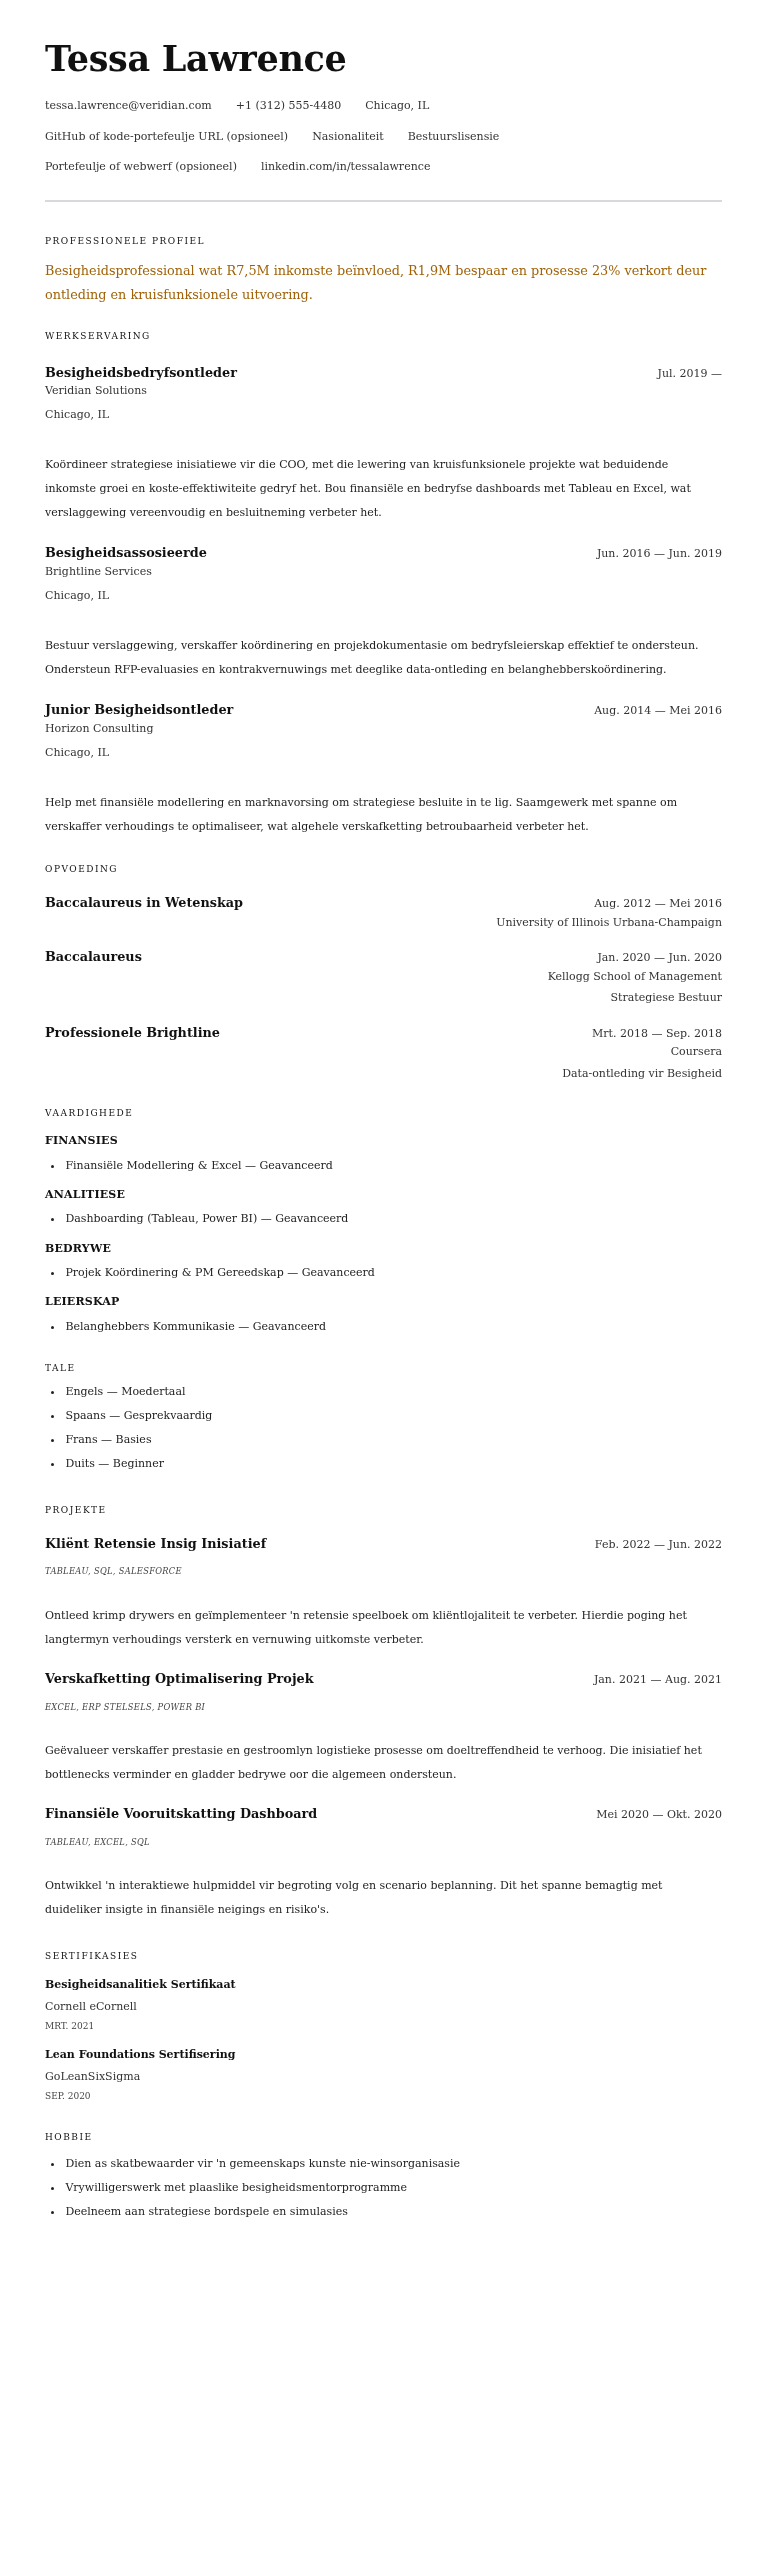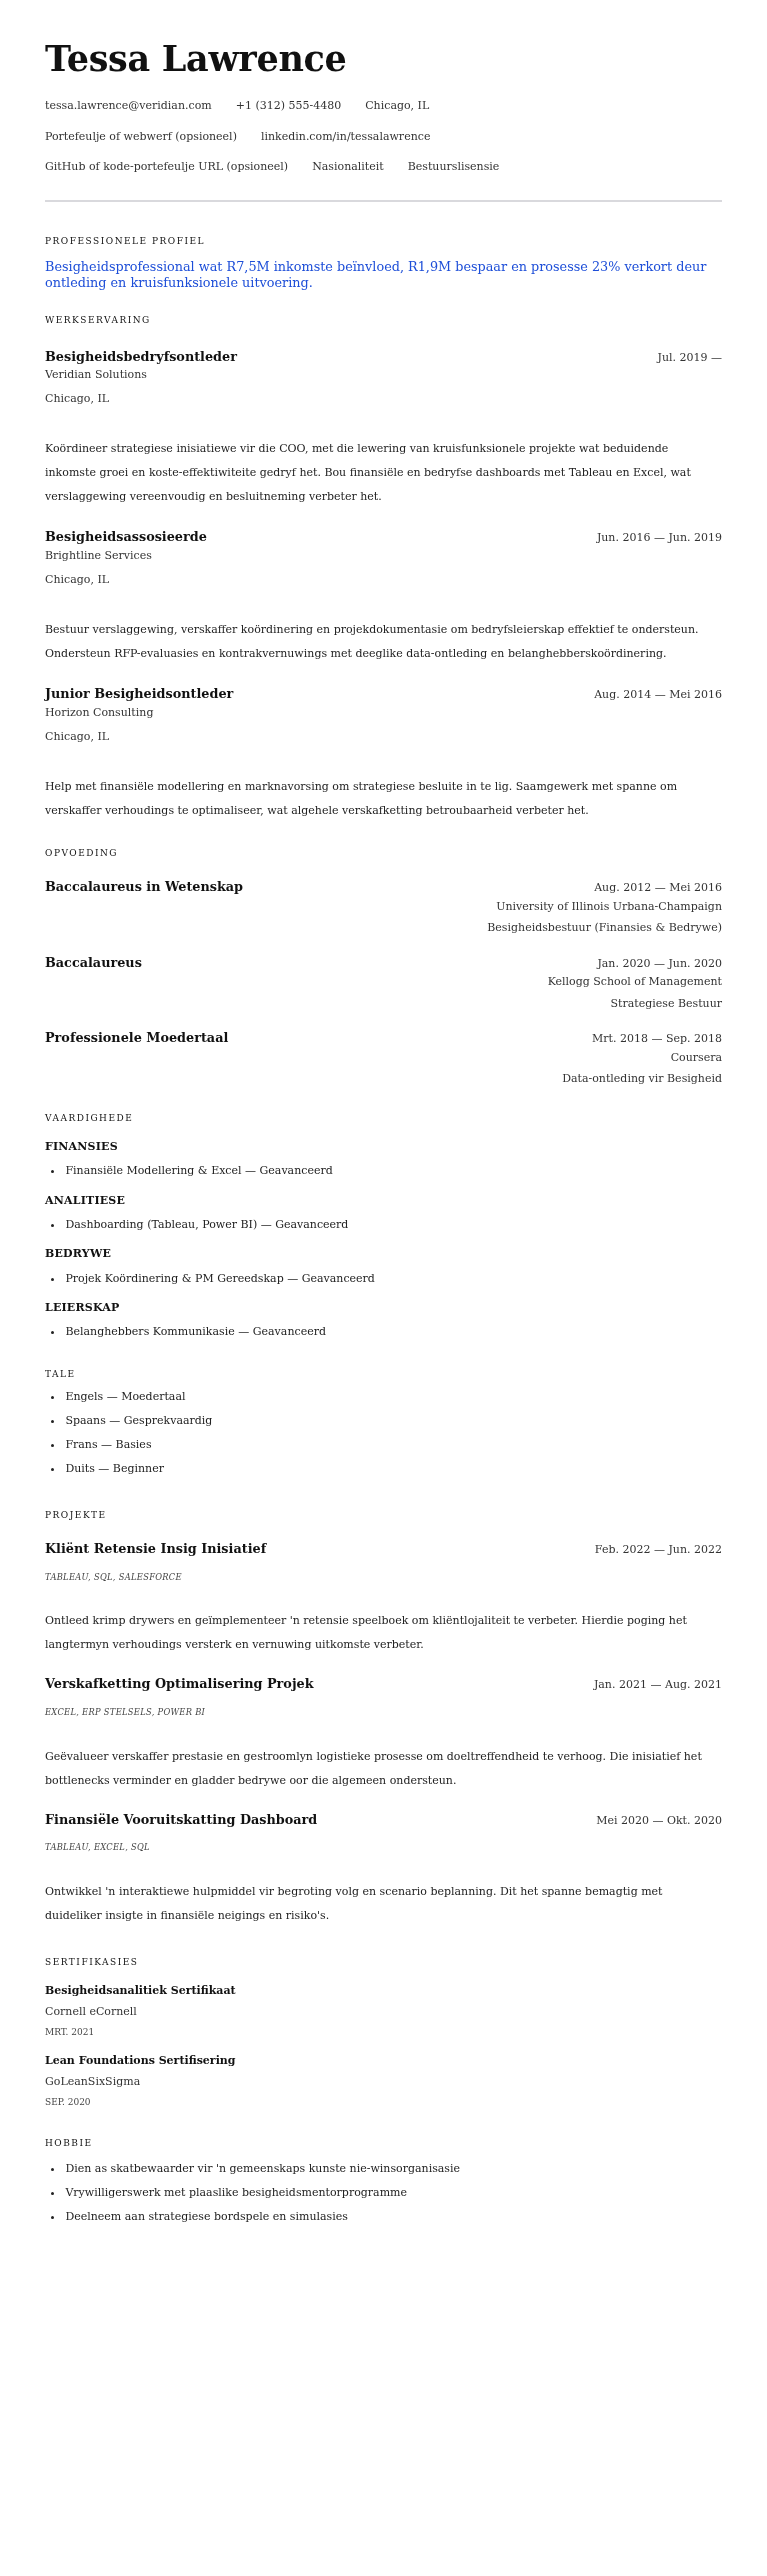--- a/index.html
+++ b/index.html
@@ -17,21 +17,21 @@
   .contact-row { font-size: 11px; color: #333; line-height: 15.3px; margin-top: 15.3px; }
   .contact-row.first { margin-top: 19px; }
   .contact-row span { margin-right: 20.5px; }
   .divider { height: 1.9px; background: #d9d9dd; margin-top: 25.6px; border: 0; }
 
   .section-label {
     font-size: 9px; font-weight: normal; letter-spacing: 1.5px;
     color: #111; text-transform: uppercase; margin: 0; line-height: 12.8px;
   }
   .profile-label-wrap { margin-top: 33px; }
-  .profile-text { font-size: 12.8px; line-height: 16px; color: #1d4ed8; margin-top: 11.5px; }
+  .profile-text { font-size: 12.8px; line-height: 24px; color: #a16207; margin-top: 11.5px; }
 
   .sec { margin-top: 25.6px; }
   .entry { margin-top: 19px; }
   .entry-head { display: flex; justify-content: space-between; align-items: baseline; gap: 25px; }
   .entry-title { font-size: 12.8px; font-weight: bold; color: #111; line-height: 18px; }
   .entry-date { font-size: 11px; color: #333; line-height: 15.3px; }
   .entry-org { font-size: 11px; color: #333; line-height: 15.3px; margin-top: 3.8px; }
   .entry-loc { font-size: 11px; color: #333; line-height: 15.3px; margin-top: 9px; }
   .entry-desc { font-size: 11px; color: #222; line-height: 24px; margin-top: 31px; }
 
@@ -61,28 +61,28 @@
 
   <header>
     <h1 class="name">Tessa Lawrence</h1>
 
     <div class="contact-row first">
       <span>tessa.lawrence@veridian.com</span>
       <span>+1 (312) 555-4480</span>
       <span>Chicago, IL</span>
     </div>
     <div class="contact-row">
-      <span>Portefeulje of webwerf (opsioneel)</span>
-      <span>linkedin.com/in/tessalawrence</span>
-    </div>
-    <div class="contact-row">
       <span>GitHub of kode-portefeulje URL (opsioneel)</span>
       <span>Nasionaliteit</span>
       <span>Bestuurslisensie</span>
     </div>
+    <div class="contact-row">
+      <span>Portefeulje of webwerf (opsioneel)</span>
+      <span>linkedin.com/in/tessalawrence</span>
+    </div>
     <hr class="divider">
   </header>
 
   <section class="profile-label-wrap">
     <h2 class="section-label">PROFESSIONELE PROFIEL</h2>
     <p class="profile-text" style="margin-bottom:0">Besigheidsprofessional wat R7,5M inkomste beïnvloed, R1,9M bespaar en prosesse 23% verkort deur ontleding en kruisfunksionele uitvoering.</p>
   </section>
 
   <section class="sec" style="margin-top:23px">
     <h2 class="section-label">WERKSERVARING</h2>
@@ -120,35 +120,34 @@
 
   <section class="sec" style="margin-top:24px">
     <h2 class="section-label">OPVOEDING</h2>
 
     <div class="edu-entry">
       <div class="entry-head">
         <div class="entry-title">Baccalaureus in Wetenskap</div>
         <div class="entry-date">Aug. 2012 — Mei 2016</div>
       </div>
       <div class="edu-line first">University of Illinois Urbana-Champaign</div>
-      <div class="edu-line">Besigheidsbestuur (Finansies &amp; Bedrywe)</div>
     </div>
 
     <div class="edu-entry">
       <div class="entry-head">
         <div class="entry-title">Baccalaureus</div>
         <div class="entry-date">Jan. 2020 — Jun. 2020</div>
       </div>
       <div class="edu-line first">Kellogg School of Management</div>
       <div class="edu-line">Strategiese Bestuur</div>
     </div>
 
     <div class="edu-entry">
       <div class="entry-head">
-        <div class="entry-title">Professionele Moedertaal</div>
+        <div class="entry-title">Professionele Brightline</div>
         <div class="entry-date">Mrt. 2018 — Sep. 2018</div>
       </div>
       <div class="edu-line first">Coursera</div>
       <div class="edu-line">Data-ontleding vir Besigheid</div>
     </div>
   </section>
 
   <section class="sec" style="margin-top:25.6px">
     <h2 class="section-label">VAARDIGHEDE</h2>
 

